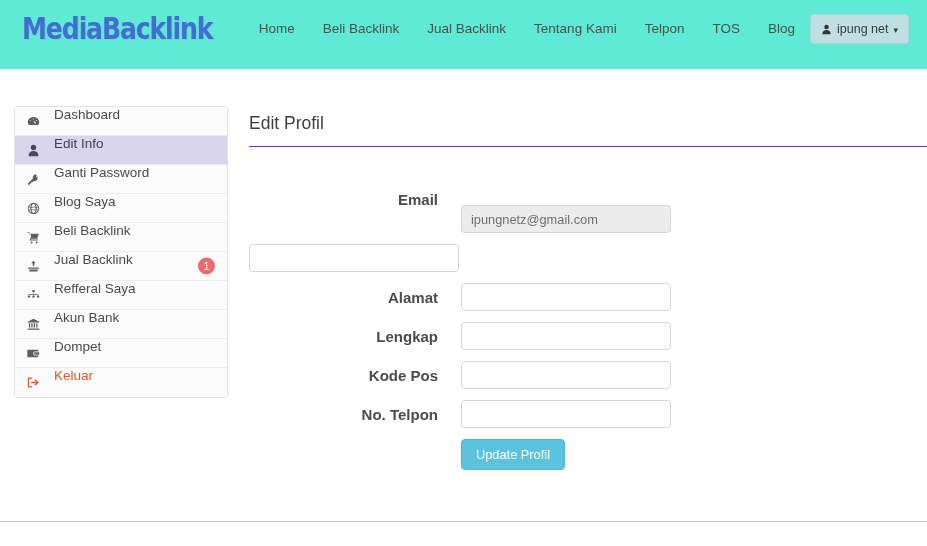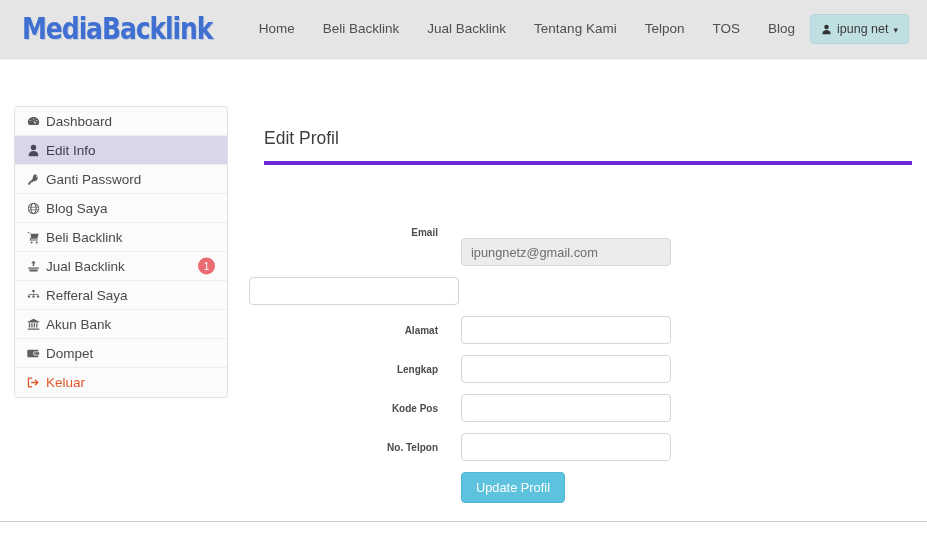--- a/index.html
+++ b/index.html
@@ -7,22 +7,22 @@
     margin: 0; padding: 0;
     width: 927px; height: 546px;
     background: #ffffff;
     font-family: "Liberation Sans", sans-serif;
     overflow: hidden;
   }
 
   
   .navbar {
     position: absolute; top: 0; left: 0;
-    width: 927px; height: 60px;
-    background: #e5e5e5;
+    width: 927px; height: 70px;
+    background: #5eead4;
     border-bottom: 1px solid #eceeef;
   }
   .brand {
     position: absolute; left: 22px; top: 11px;
     font-family: "DejaVu Sans", sans-serif;
     font-size: 30px;
     font-weight: bold;
     font-stretch: condensed;
     letter-spacing: -1.2px;
     color: #3f6fd1;
@@ -68,29 +68,30 @@
   .sidebar {
     position: absolute; left: 14px; top: 106px;
     width: 214px;
     background: #ffffff;
     border: 1px solid #e2e2e2;
     border-radius: 3px;
     overflow: hidden;
   }
   .side-item {
     height: 29px;
-    display: flex; align-items: center;
+    display: flex; 
     padding: 0 12px;
     font-size: 13.5px;
     color: #4a4a4a;
     border-bottom: 1px solid #ededed;
     background: #fbfbfb;
     position: relative;
     cursor: pointer;
     white-space: nowrap;
+    gap: 8px;
   }
   .side-item:last-child { border-bottom: none; }
   .side-item .ico {
     width: 19px; display: inline-flex;
     align-items: center; justify-content: flex-start;
     color: #5d5d5d;
     flex: 0 0 19px;
   }
   .side-item.active {
     background: #d8d6e8;
@@ -112,37 +113,37 @@
   }
 
   
   .main {
     position: absolute; left: 249px; top: 106px;
     right: 0; width: 678px;
   }
   .page-title {
     font-size: 17.5px;
     color: #3e3e3e;
-    margin: 15px;
+    margin: 0;
     padding: 7px 0 12px 0;
     font-weight: normal;
-    border-bottom: 4px solid #6d28d9;
+    border-bottom: 1px solid #6d28d9;
   }
   .form {
     padding-top: 18px;
   }
   .form-row {
     display: flex; align-items: center;
     margin-bottom: 11px;
   }
   .form-label {
     width: 212px;
     text-align: right;
     padding-right: 23px;
-    font-size: 10px;
+    font-size: 15px;
     font-weight: bold;
     color: #4b4b4b;
     white-space: nowrap;
   }
   .form-input {
     width: 210px; height: 28px;
     border: 1px solid #d6d6d6;
     border-radius: 4px;
     padding: 0 9px;
     font-size: 12.8px;

